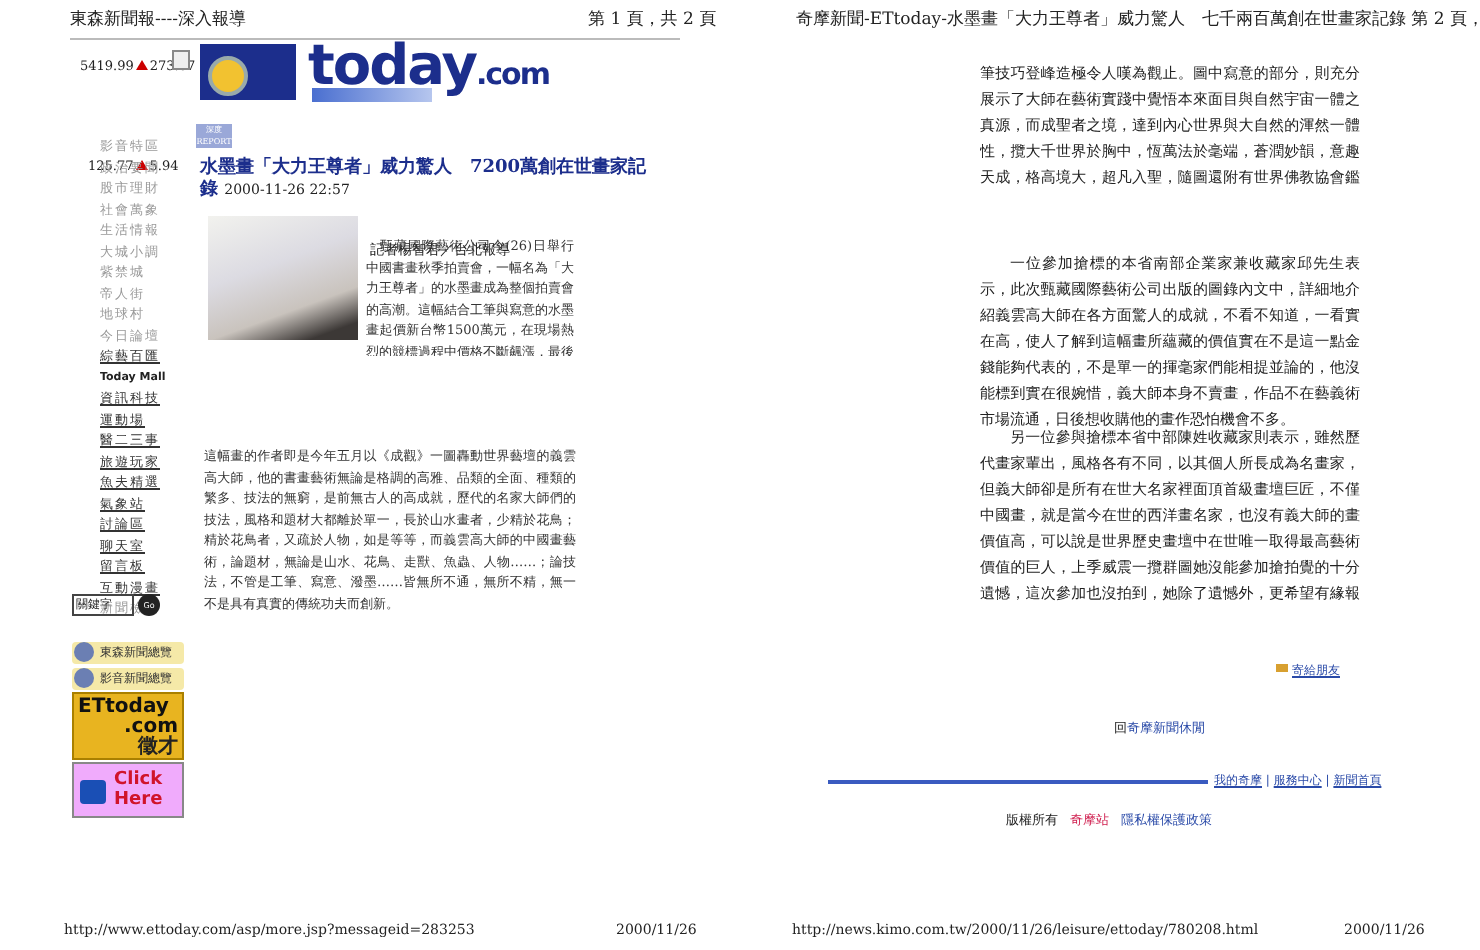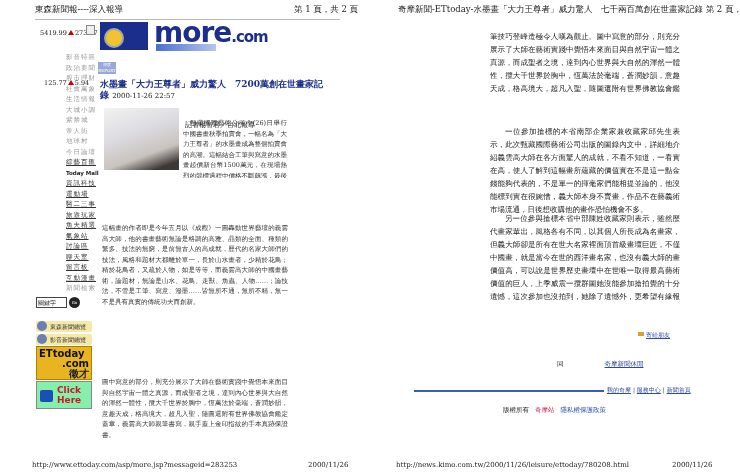--- a/index.html
+++ b/index.html
@@ -12,44 +12,44 @@
   .ticker{position:absolute;left:40px;font-size:6.5px;color:#222;}
   .tri{display:inline-block;width:0;height:0;border-left:3px solid transparent;border-right:3px solid transparent;border-bottom:5px solid #c00;margin:0 1px;}
   .printicon{position:absolute;left:86px;top:25px;width:7px;height:8px;border:1px solid #888;background:#eee;}
   .logo{position:absolute;left:100px;top:22px;width:180px;height:32px;}
   .logo .ct{position:absolute;left:0;top:0;width:48px;height:28px;background:#1c2e8c;}
   .logo .ct .circ{position:absolute;left:4px;top:6px;width:16px;height:16px;border-radius:50%;background:#f2c230;border:2px solid #9aa;}
   .logo .ct .tt{position:absolute;left:24px;top:0;width:24px;height:28px;background:#1c2e8c;}
   .logo .today{position:absolute;left:54px;top:-6px;font-family:"DejaVu Sans",sans-serif;font-weight:bold;font-size:28px;color:#1c2e8c;letter-spacing:-1px;}
   .logo .dotcom{font-size:15px;}
   .logo .strip{position:absolute;left:56px;top:22px;width:60px;height:7px;background:linear-gradient(90deg,#4a6fd0,#b6c6ee);}
-  .nav{position:absolute;left:50px;top:52px;width:36px;font-size:6.5px;line-height:10.5px;margin-left:16px;}
+  .nav{position:absolute;left:50px;top:68px;width:36px;font-size:6.5px;line-height:10.5px;}
   .nav div{white-space:nowrap;letter-spacing:1px;}
   .nav .muted{color:#999;}
   .nav .link{color:#333;text-decoration:underline;}
   .nav .bold{font-family:"DejaVu Sans",sans-serif;font-weight:bold;font-size:5.5px;letter-spacing:0;}
   .search{position:absolute;left:36px;top:297px;width:28px;height:9px;border:1px solid #444;font-size:6px;line-height:9px;padding-left:1px;}
   .go{position:absolute;left:69px;top:297px;width:11px;height:11px;border-radius:50%;background:#222;color:#fff;font-size:4px;text-align:center;line-height:11px;font-family:"DejaVu Sans",sans-serif;}
   .btnimg{position:absolute;left:36px;width:56px;height:11px;background:#f5e9a8;border-radius:2px;font-size:6px;line-height:11px;padding-left:14px;box-sizing:border-box;color:#333;}
   .btnimg .ic{position:absolute;left:1px;top:0;width:10px;height:10px;border-radius:50%;background:#6b7fb3;}
   .etbanner{position:absolute;left:36px;top:346px;width:56px;height:34px;background:#e8b420;border:1px solid #aa8000;font-family:"DejaVu Sans",sans-serif;font-weight:bold;font-size:10px;line-height:10px;color:#111;padding:2px;box-sizing:border-box;}
-  .click{position:absolute;left:36px;top:381px;width:56px;height:28px;border:1px solid #888;background:#86efac;font-family:"DejaVu Sans",sans-serif;font-weight:bold;font-size:9px;line-height:10px;color:#d0142a;padding:3px 0 12px 20px;box-sizing:border-box;}
+  .click{position:absolute;left:36px;top:381px;width:56px;height:28px;border:1px solid #888;background:#f0abfc;font-family:"DejaVu Sans",sans-serif;font-weight:bold;font-size:9px;line-height:10px;color:#d0142a;padding:3px 0 12px 20px;box-sizing:border-box;}
   .click .lock{position:absolute;left:3px;top:8px;width:13px;height:12px;background:#1a4fb5;border-radius:2px;}
   .tag{position:absolute;left:98px;top:62px;width:18px;height:12px;background:#9aa8d8;font-size:4px;color:#fff;line-height:6px;text-align:center;}
   .title{position:absolute;left:100px;top:79px;width:230px;font-size:9px;line-height:11px;color:#1c2e8c;font-weight:bold;}
   .title .ts{font-weight:normal;color:#222;font-size:7px;}
   .byline{position:absolute;left:185px;top:120px;font-size:7px;color:#222;}
   .painting{position:absolute;left:104px;top:108px;width:75px;height:62px;background:linear-gradient(160deg,#f2f2ee 0%,#dcdbe2 40%,#c9c3bd 70%,#3c3836 90%);}
   .para{position:absolute;font-size:6.5px;line-height:10.5px;color:#333;text-align:justify;}
   .footer{position:absolute;top:461px;font-size:7px;color:#222;white-space:nowrap;}
   .p2txt{font-size:7.5px;line-height:13px;color:#222;}
   .sendlink{position:absolute;left:646px;top:331px;font-size:6px;color:#2a4aa8;text-decoration:underline;font-family:"DejaVu Sans",sans-serif;}
   .envelope{position:absolute;left:638px;top:332px;width:6px;height:4px;background:#d8a030;}
   .backlink{position:absolute;left:557px;top:360px;font-size:6.5px;color:#222;}
-  .backlink a{color:#2a4aa8;text-decoration:underline;padding-left:41px;}
+  .backlink a{color:#2a4aa8;}
   .blueline{position:absolute;left:414px;top:390px;width:190px;height:2px;background:#3a5bc0;}
   .toplinks{position:absolute;left:607px;top:386px;font-size:6px;color:#2a4aa8;white-space:nowrap;font-family:"DejaVu Sans",sans-serif;}
   .toplinks a{text-decoration:underline;color:#2a4aa8;}
   .copy{position:absolute;left:503px;top:406px;font-size:6.5px;white-space:nowrap;font-family:"DejaVu Sans",sans-serif;}
   .copy .red{color:#d02050;margin-left:6px;margin-top:12px;}
   .copy .blue{color:#2a4aa8;margin-left:6px;}
 </style>
 </head>
 <body>
 
@@ -64,21 +64,21 @@
   <div class="ticker" style="top:43px;left:44px;margin-top:36px;">
     <span>125.77</span><span class="tri"></span><span>5.94</span>
   </div>
   <div class="printicon"></div>
 
   <div class="logo">
     <div class="ct">
         <div class="circ"></div>
         <div class="tt"></div>
       </div>
-    <div class="today"><span>more</span><span class="dotcom">.com</span></div>
+    <div class="today"><span>today</span><span class="dotcom">.com</span></div>
     <div class="strip"></div>
   </div>
 
   <div class="nav">
     <div class="muted">影音特區</div>
     <div class="muted">政治要聞</div>
     <div class="muted">股市理財</div>
     <div class="muted">社會萬象</div>
     <div class="muted">生活情報</div>
     <div class="muted">大城小調</div>
@@ -122,21 +122,20 @@
   <div class="title">
     <span>水墨畫「大力王尊者」威力驚人　7200萬創在世畫家記錄</span>
     <span class="ts">2000-11-26 22:57</span>
   </div>
   <div class="byline">記者楊智君／台北報導</div>
   <div class="painting"></div>
 
   <div class="para" style="left:183px;top:118px;width:104px;height:60px;overflow:hidden;text-indent:7px;">甄藏國際藝術公司今(26)日舉行中國書畫秋季拍賣會，一幅名為「大力王尊者」的水墨畫成為整個拍賣會的高潮。這幅結合工筆與寫意的水墨畫起價新台幣1500萬元，在現場熱烈的競標過程中價格不斷飆漲，最後以新台幣7200萬元，即每平方英吋467美元的驚人天價，由一英國書畫收藏家奈勒先生攜手，締造了在世畫家最高成交紀錄。</div>
   <div class="para" style="left:102px;top:172px;width:186px;height:42px;overflow:hidden;"></div>
   <div class="para" style="left:102px;top:223px;width:186px;height:96px;overflow:hidden;">這幅畫的作者即是今年五月以《成觀》一圖轟動世界藝壇的義雲高大師，他的書畫藝術無論是格調的高雅、品類的全面、種類的繁多、技法的無窮，是前無古人的高成就，歷代的名家大師們的技法，風格和題材大都離於單一，長於山水畫者，少精於花鳥；精於花鳥者，又疏於人物，如是等等，而義雲高大師的中國畫藝術，論題材，無論是山水、花鳥、走獸、魚蟲、人物……；論技法，不管是工筆、寫意、潑墨……皆無所不通，無所不精，無一不是具有真實的傳統功夫而創新。</div>
-  <div class="para" style="left:102px;top:377px;width:186px;height:64px;overflow:hidden;">圖中寫意的部分，則充分展示了大師在藝術實踐中覺悟本來面目與自然宇宙一體之真源，而成聖者之境，達到內心世界與大自然的渾然一體性，攬大千世界於胸中，恆萬法於毫端，蒼潤妙韻，意趣天成，格高境大，超凡入聖，隨圖還附有世界佛教協會鑑定蓋章，義雲高大師親筆書寫，親手蓋上金印指紋的手本真跡保證書。</div>
 
   <div class="footer" style="left:32px;">http://www.ettoday.com/asp/more.jsp?messageid=283253</div>
   <div class="footer" style="left:308px;">2000/11/26</div>
 </div>
 
 <div class="page p2">
   <div class="hdr" style="left:28px;">奇摩新聞-ETtoday-水墨畫「大力王尊者」威力驚人　七千兩百萬創在世畫家記錄 第 2 頁，共 2 頁</div>
   <div class="para p2txt" style="left:120px;top:30px;width:190px;height:66px;overflow:hidden;">筆技巧登峰造極令人嘆為觀止。圖中寫意的部分，則充分展示了大師在藝術實踐中覺悟本來面目與自然宇宙一體之真源，而成聖者之境，達到內心世界與大自然的渾然一體性，攬大千世界於胸中，恆萬法於毫端，蒼潤妙韻，意趣天成，格高境大，超凡入聖，隨圖還附有世界佛教協會鑑定蓋章，義雲高大師親筆書寫，親手蓋上金印指紋的手本真跡保證書。</div>
   <div class="para p2txt" style="left:120px;top:125px;width:190px;height:92px;overflow:hidden;text-indent:15px;">一位參加搶標的本省南部企業家兼收藏家邱先生表示，此次甄藏國際藝術公司出版的圖錄內文中，詳細地介紹義雲高大師在各方面驚人的成就，不看不知道，一看實在高，使人了解到這幅畫所蘊藏的價值實在不是這一點金錢能夠代表的，不是單一的揮毫家們能相提並論的，他沒能標到實在很婉惜，義大師本身不賣畫，作品不在藝義術市場流通，日後想收購他的畫作恐怕機會不多。</div>
   <div class="para p2txt" style="left:120px;top:212px;width:190px;height:92px;overflow:hidden;text-indent:15px;">另一位參與搶標本省中部陳姓收藏家則表示，雖然歷代畫家輩出，風格各有不同，以其個人所長成為名畫家，但義大師卻是所有在世大名家裡面頂首級畫壇巨匠，不僅中國畫，就是當今在世的西洋畫名家，也沒有義大師的畫價值高，可以說是世界歷史畫壇中在世唯一取得最高藝術價值的巨人，上季威震一攬群圖她沒能參加搶拍覺的十分遺憾，這次參加也沒拍到，她除了遺憾外，更希望有緣報再有機會得到義大師的畫作，得以珍藏。</div>

